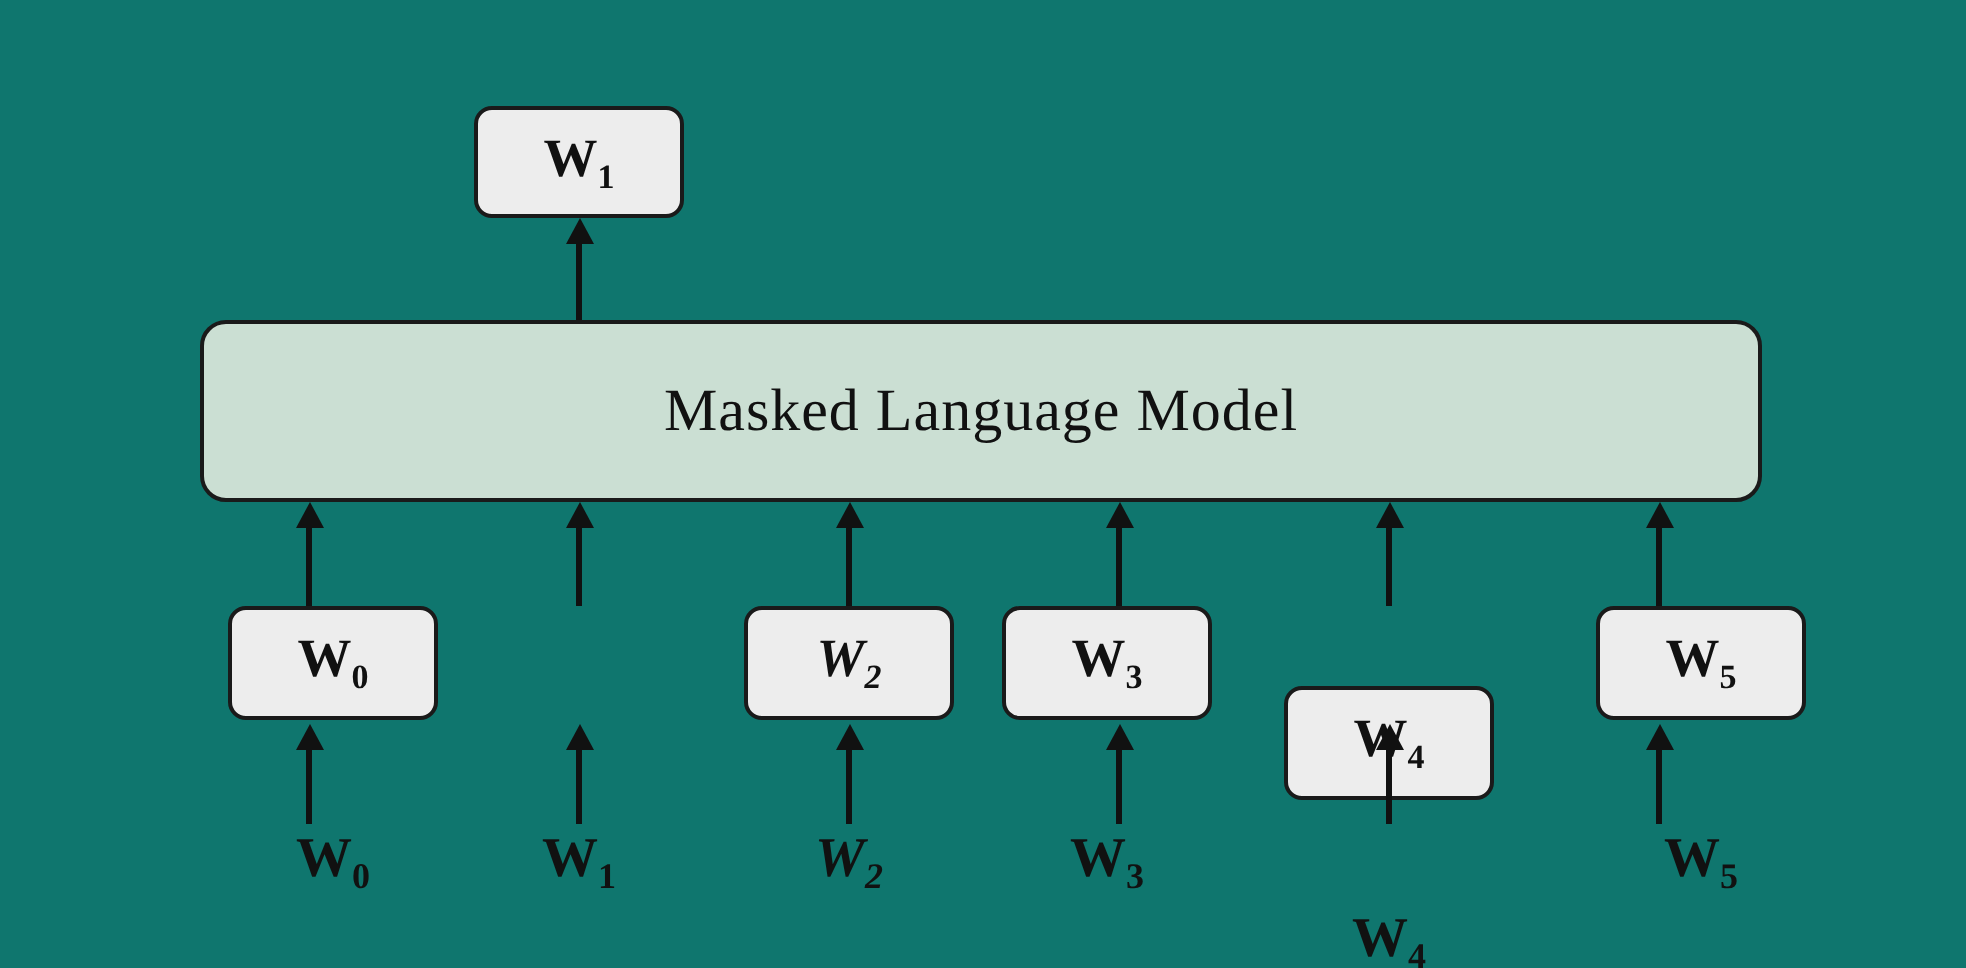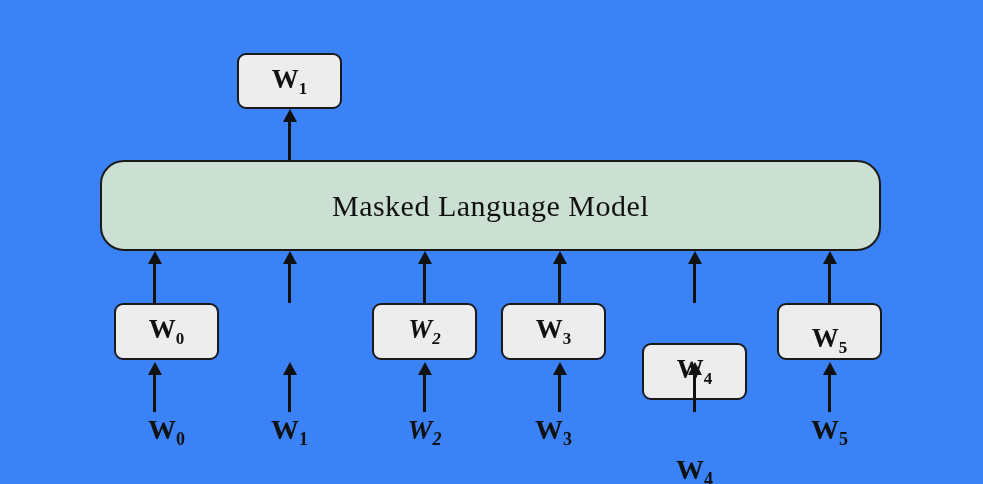--- a/index.html
+++ b/index.html
@@ -1,59 +1,59 @@
 <!DOCTYPE html>
 <html><head>
 <meta charset="utf-8">
 <style>
   html, body { margin: 0; padding: 0; background: #ffffff; }
   #canvas {
     position: relative;
     width: 983px;
     height: 484px;
-    background: #3b82f6;
+    background: #0f766e;
     font-family: "Liberation Serif", "DejaVu Serif", serif;
     overflow: hidden;
   }
 
   
   .box {
     position: absolute;
     box-sizing: border-box;
     border: 2.5px solid #1a1a1a;
     border-radius: 9px;
     background: #ededed;
     display: flex;
     align-items: center;
     justify-content: center;
     color: #111111;
   }
   .model-box {
     left: 100px; top: 160px;
     width: 781px; height: 91px;
     background: #cbdfd3;
-    border-radius: 24px;
+    border-radius: 13px;
     font-size: 30px;
     font-weight: 400;
     letter-spacing: 0.5px;
   }
   .token-box {
     top: 303px;
     width: 105px; height: 57px;
   }
   .output-box {
     left: 237px; top: 53px;
     width: 105px; height: 56px;
   }
   .pos0 { left: 114px; }
   .pos1 { left: 237px; }
   .pos2 { left: 372px; font-style: italic; }
   .pos3 { left: 501px; }
   .pos4 { left: 642px; margin-top: 40px; }
-  .pos5 { left: 777px; align-items: flex-end; }
+  .pos5 { left: 798px; }
 
   .wlabel { font-weight: 700; font-size: 27px; white-space: nowrap; }
   .wlabel .sub { font-size: 17px; vertical-align: -6px; }
   .mask-label { font-size: 21px; letter-spacing: 0.5px; }
 
   
   .raw-label {
     position: absolute;
     top: 414px;
     width: 105px;

